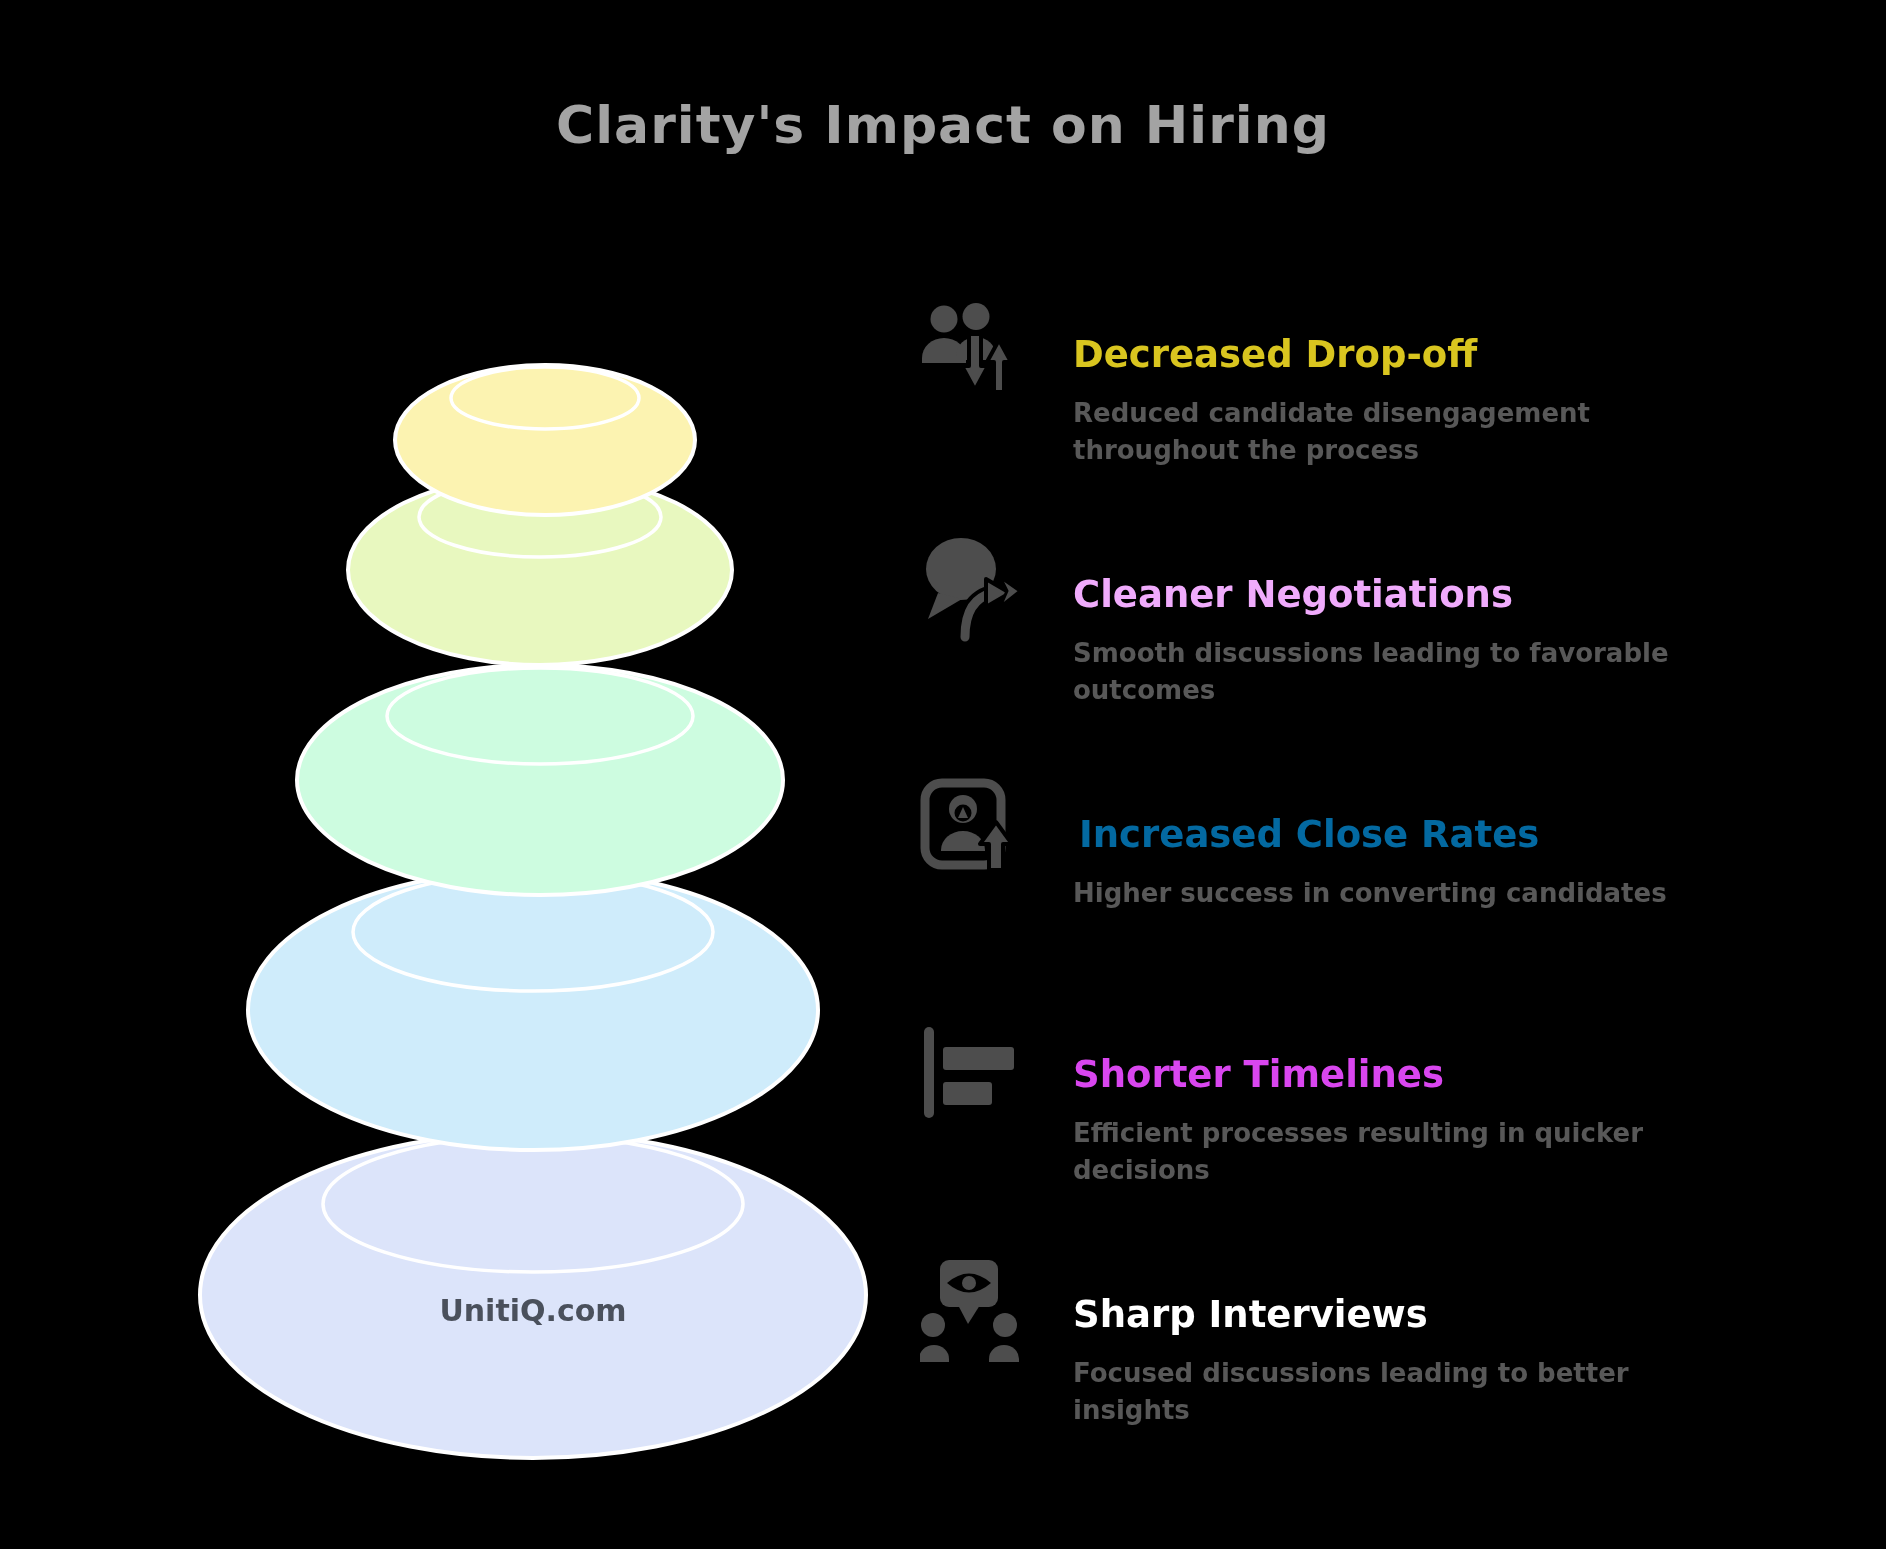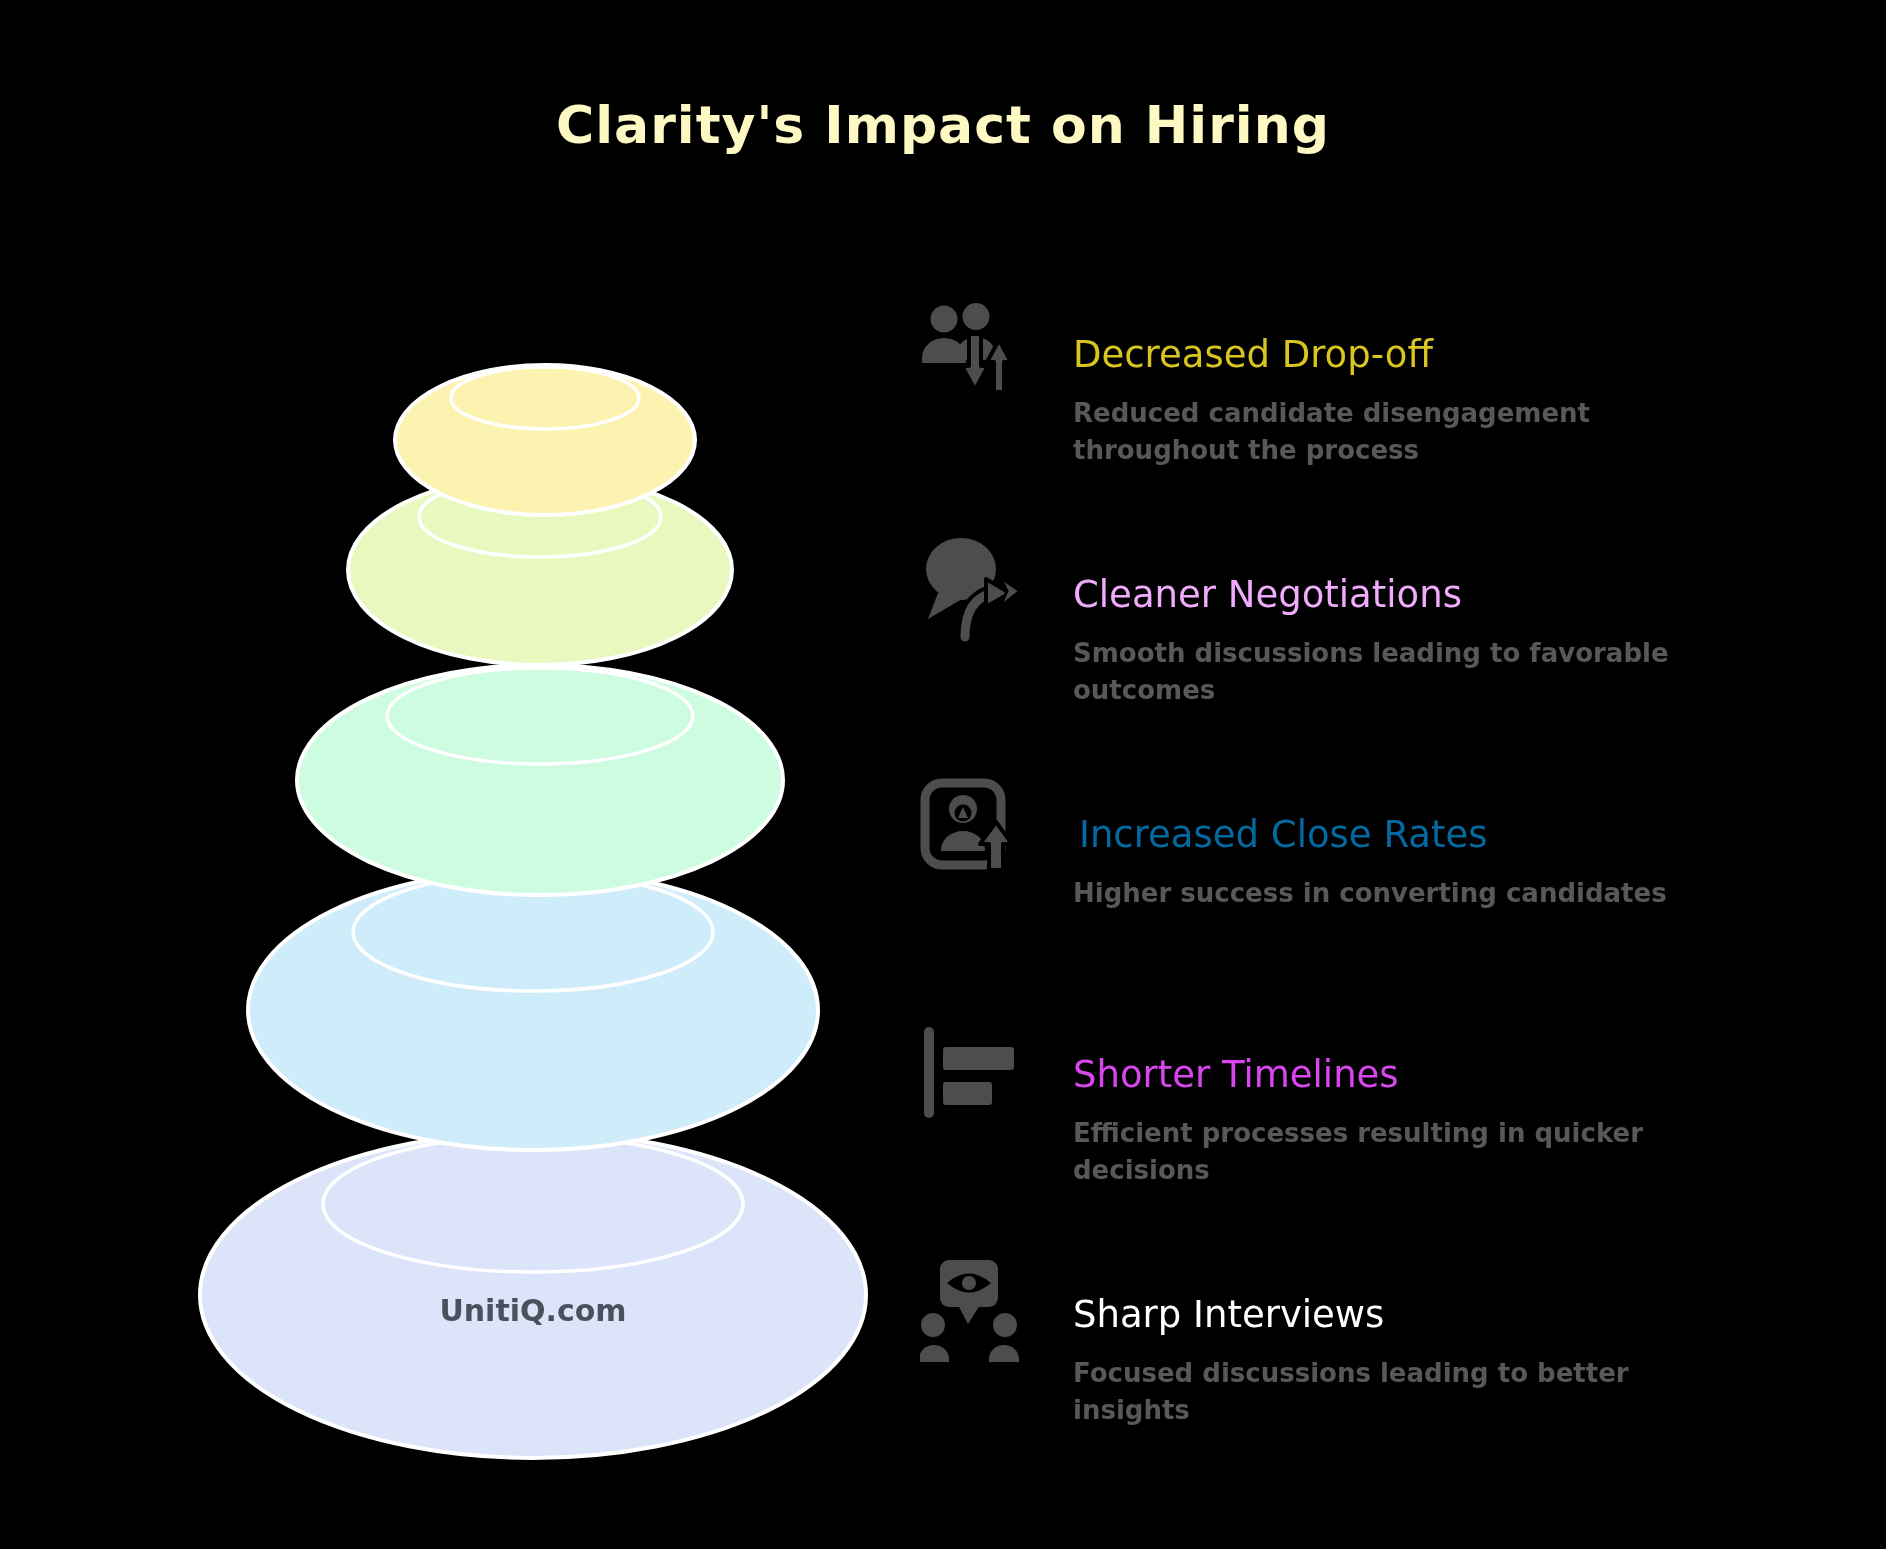--- a/index.html
+++ b/index.html
@@ -13,35 +13,35 @@
   }
   .stones-svg{position:absolute;top:0;left:0;}
   .stone{stroke:#ffffff;stroke-width:4;}
   .stone-inner{fill:none;stroke:#ffffff;stroke-width:3.5;}
   .credit{
     position:absolute;left:533px;top:1292px;transform:translateX(-50%);
     text-align:center;font-size:30px;font-weight:bold;line-height:37px;white-space:nowrap;
   }
   .item-icon{position:absolute;left:920px;width:100px;}
   .item-text{position:absolute;left:1073px;width:720px;}
-  .item-title{font-size:37px;font-weight:normal;line-height:44px;}
+  .item-title{font-size:37px;font-weight:bold;line-height:44px;}
   .item-desc{
     margin-top:18px;font-size:26px;font-weight:bold;line-height:37px;
     color:#585858;white-space:pre-line;
   }
   .ic{fill:#4d4d4d;}
   .ic-stroke{fill:none;stroke:#4d4d4d;}
   .ic-cut{fill:#4d4d4d;stroke:#000000;stroke-linejoin:round;}
 </style>
 </head>
 <body>
 
 <div class="canvas" style="background: rgb(0, 0, 0);">
 
-  <div class="page-title" style="color: #fef9c3;">Clarity's Impact on Hiring</div>
+  <div class="page-title" style="color: #a3a3a3;">Clarity's Impact on Hiring</div>
 
   <svg class="stones-svg" width="1886" height="1549" viewBox="0 0 1886 1549">
 
     <g>
       <ellipse class="stone" cx="533" cy="1295" rx="333" ry="163" fill="#dce4fa"></ellipse>
       <ellipse class="stone-inner" cx="533" cy="1204" rx="210" ry="68"></ellipse>
     </g>
 
     <g>
       <ellipse class="stone" cx="533" cy="1010" rx="285" ry="140" fill="#cfecfb"></ellipse>

